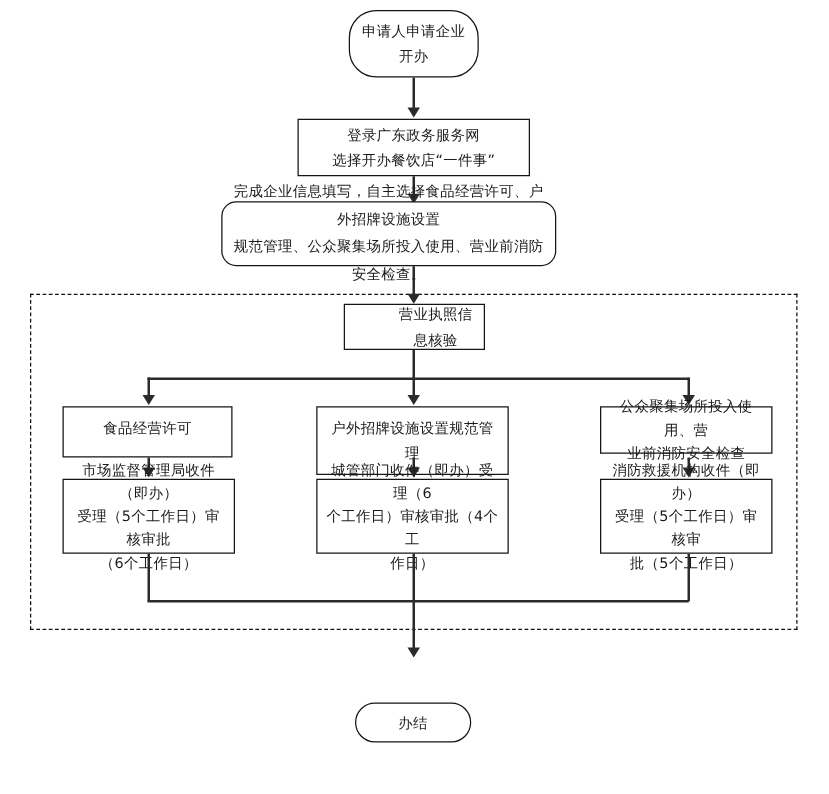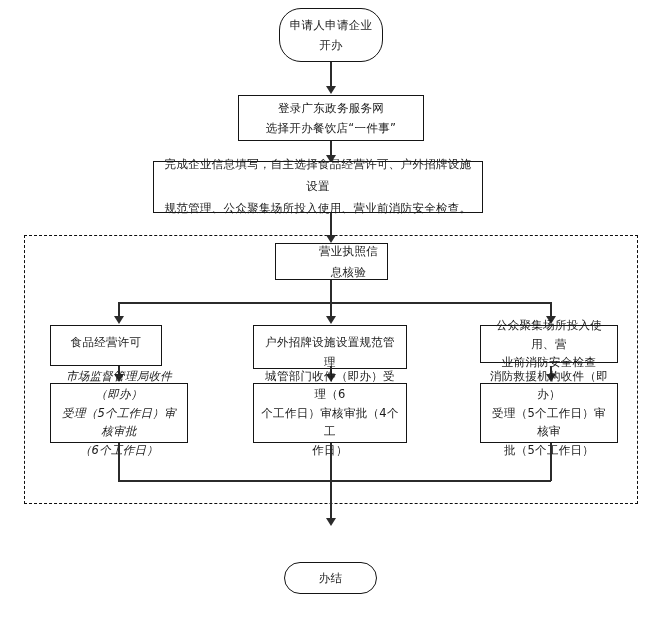--- a/index.html
+++ b/index.html
@@ -83,21 +83,21 @@
   <div class="arrow" style="left:326px; top:86px;"></div>
 
   <div class="node" style="left:238px; top:95px; width:186px; height:46px;">
     <span class="txt">登录广东政务服务网
 选择开办餐饮店“一件事”</span>
   </div>
 
   <div class="vline" style="left:330px; top:141px; height:17px;"></div>
   <div class="arrow" style="left:326px; top:155px;"></div>
 
-  <div class="node" style="left:153px; top:161px; width:330px; height:52px; line-height:1.9;">
+  <div class="node" style="left:177px; top:161px; width:268px; height:52px; line-height:1.9;border-radius:12px;">
     <span class="txt">完成企业信息填写，自主选择食品经营许可、户外招牌设施设置
 规范管理、公众聚集场所投入使用、营业前消防安全检查。</span>
   </div>
 
   <div class="vline" style="left:330px; top:213px; height:24px;"></div>
   <div class="arrow" style="left:326px; top:235px;"></div>
 
   <div class="node" style="left:275px; top:243px; width:113px; height:37px;padding-left:40px;">
     <span class="txt">营业执照信息核验</span>
   </div>
@@ -107,43 +107,43 @@
 
   <div class="vline" style="left:118px; top:302px; height:16px;"></div>
   <div class="arrow" style="left:114px; top:316px;"></div>
 
   <div class="vline" style="left:330px; top:302px; height:16px;"></div>
   <div class="arrow" style="left:326px; top:316px;"></div>
 
   <div class="vline" style="left:550px; top:302px; height:16px;"></div>
   <div class="arrow" style="left:546px; top:316px;"></div>
 
-  <div class="node" style="left:50px; top:325px; width:112px; height:41px; align-items:flex-start; padding-top:6px;">
+  <div class="node" style="left:50px; top:325px; width:136px; height:41px; align-items:flex-start; padding-top:6px;">
     <span class="txt">食品经营许可</span>
   </div>
 
-  <div class="node" style="left:253px; top:325px; width:154px; height:44px; align-items:flex-start; padding-top:6px;">
+  <div class="node" style="left:253px; top:325px; width:154px; height:55px; align-items:flex-start; padding-top:6px;">
     <span class="txt">户外招牌设施设置规范管理</span>
   </div>
 
   <div class="node" style="left:480px; top:325px; width:138px; height:38px; line-height:1.6;">
     <span class="txt">公众聚集场所投入使用、营
 业前消防安全检查</span>
   </div>
 
   <div class="vline" style="left:118px; top:366px; height:10px;"></div>
   <div class="arrow" style="left:114px; top:374px;"></div>
 
   <div class="vline" style="left:330px; top:366px; height:10px;"></div>
   <div class="arrow" style="left:326px; top:374px;"></div>
 
   <div class="vline" style="left:550px; top:366px; height:10px;"></div>
   <div class="arrow" style="left:546px; top:374px;"></div>
 
-  <div class="node" style="left:50px; top:383px; width:138px; height:60px; line-height:1.6;font-style:italic;">
+  <div class="node" style="left:50px; top:383px; width:138px; height:60px; line-height:1.6;">
     <span class="txt">市场监督管理局收件（即办）
 受理（5个工作日）审核审批
 （6个工作日）</span>
   </div>
 
   <div class="node" style="left:253px; top:383px; width:154px; height:60px; line-height:1.6;">
     <span class="txt">城管部门收件（即办）受理（6
 个工作日）审核审批（4个工
 作日）</span>
   </div>

